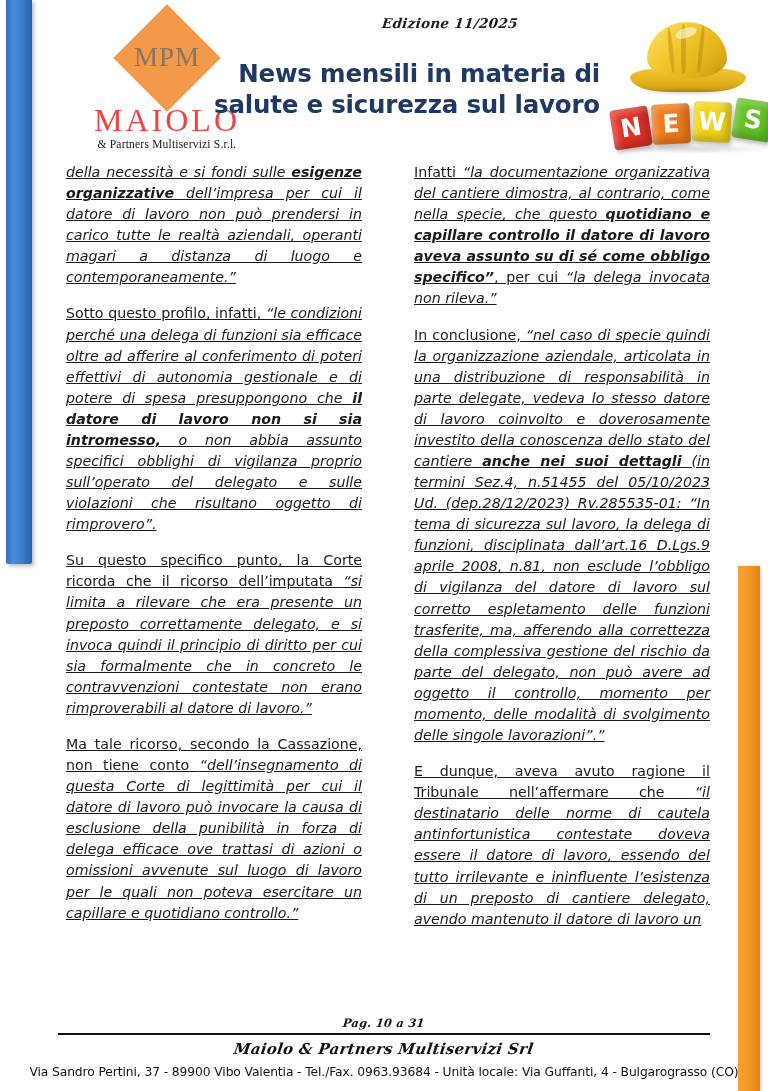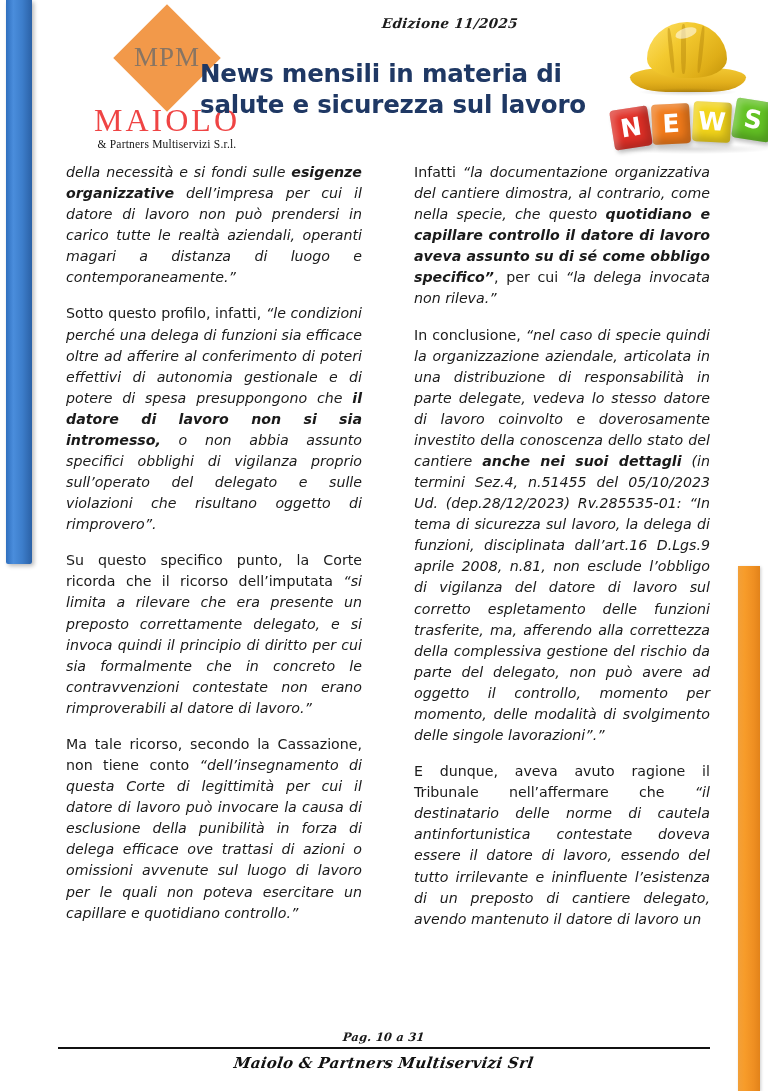--- a/index.html
+++ b/index.html
@@ -113,21 +113,21 @@
     color: #1c1c1c;
     letter-spacing: 0.3px;
     transform: skewX(-6deg);
   }
 
   .headline {
     position: absolute;
     left: 160px;
     top: 58px;
     width: 400px;
-    text-align: left;
+    text-align: right;
     color: #1F3864;
     font-family: "DejaVu Sans", sans-serif;
     font-weight: bold;
     font-size: 24.5px;
     line-height: 1.28;
     letter-spacing: -0.2px;
   }
 
   
   .art-block {
@@ -235,21 +235,21 @@
   .para {
     text-align: justify;
     text-justify: inter-word;
     font-family: "DejaVu Sans", sans-serif;
     font-size: 14.2px;
     line-height: 1.485;
     color: #1a1a1a;
     margin: 0 0 15px 0;
     hyphens: none;
   }
-  .para.it { font-style: italic; }
+  .para.it { font-style: italic; text-decoration: underline; }
 
   
   .footer {
     position: absolute;
     left: 0;
     bottom: 12px;
     width: 768px;
     text-align: center;
   }
   .page-num {
@@ -344,13 +344,14 @@
       <p class="para it"><span style="font-style: normal;">Infatti </span><span>“la documentazione organizzativa del cantiere dimostra, al contrario, come nella specie, che questo </span><span style="font-weight: bold;">quotidiano e capillare controllo il datore di lavoro aveva assunto su di sé come obbligo specifico”</span><span style="font-style: normal;">, per cui </span><span>“la delega invocata non rileva.”</span></p>
       <p class="para it"><span style="font-style: normal;">In conclusione, </span><span>“nel caso di specie quindi la organizzazione aziendale, articolata in una distribuzione di responsabilità in parte delegate, vedeva lo stesso datore di lavoro coinvolto e doverosamente investito della conoscenza dello stato del cantiere </span><span style="font-weight: bold;">anche nei suoi dettagli</span><span> (in termini Sez.4, n.51455 del 05/10/2023 Ud. (dep.28/12/2023) Rv.285535-01: “In tema di sicurezza sul lavoro, la delega di funzioni, disciplinata dall’art.16 D.Lgs.9 aprile 2008, n.81, non esclude l’obbligo di vigilanza del datore di lavoro sul corretto espletamento delle funzioni trasferite, ma, afferendo alla correttezza della complessiva gestione del rischio da parte del delegato, non può avere ad oggetto il controllo, momento per momento, delle modalità di svolgimento delle singole lavorazioni”.”</span></p>
       <p class="para it"><span style="font-style: normal;">E dunque, aveva avuto ragione il Tribunale nell’affermare che </span><span>“il destinatario delle norme di cautela antinfortunistica contestate doveva essere il datore di lavoro, essendo del tutto irrilevante e ininfluente l’esistenza di un preposto di cantiere delegato, avendo mantenuto il datore di lavoro un</span></p>
     </div>
 </div>
 
 <div class="footer">
   <div class="page-num">Pag. 10 a 31</div>
   <div class="footer-rule"></div>
   <div class="company">Maiolo &amp; Partners Multiservizi Srl</div>
+  <div class="address">Via Sandro Pertini, 37 - 89900 Vibo Valentia - Tel./Fax. 0963.93684 - Unità locale: Via Guffanti, 4 - Bulgarograsso (CO)</div>
 </div>
 
 </body></html>

